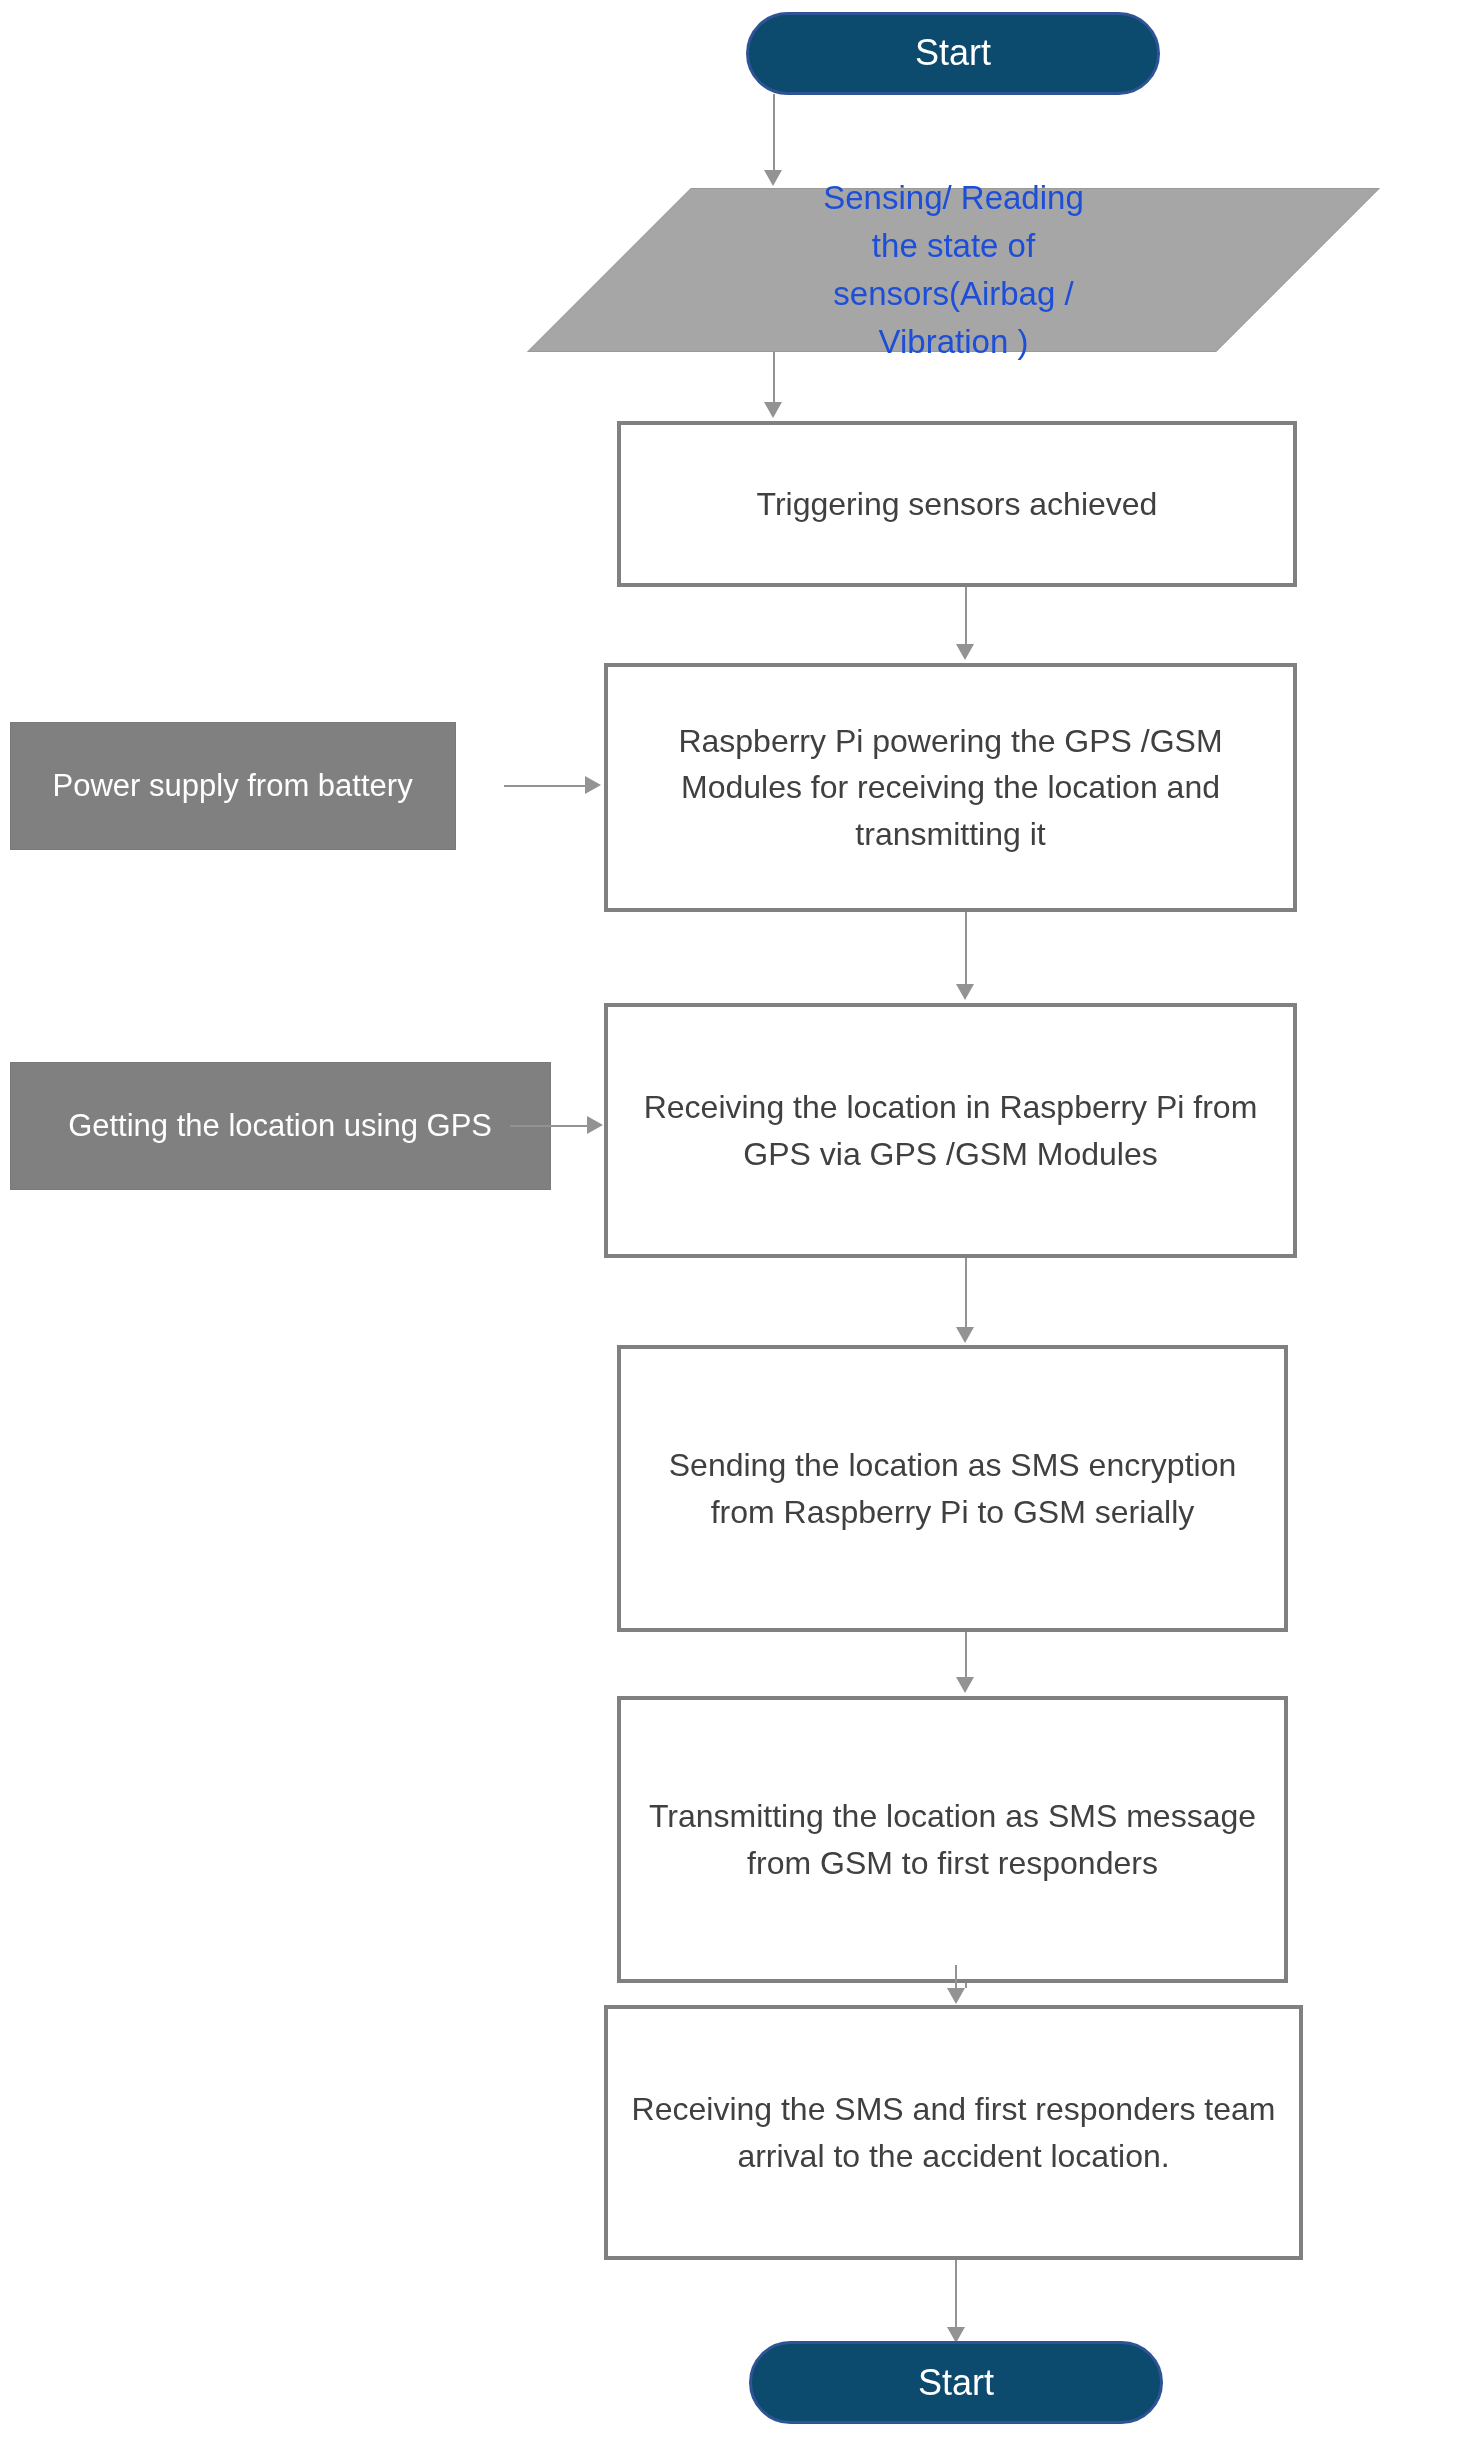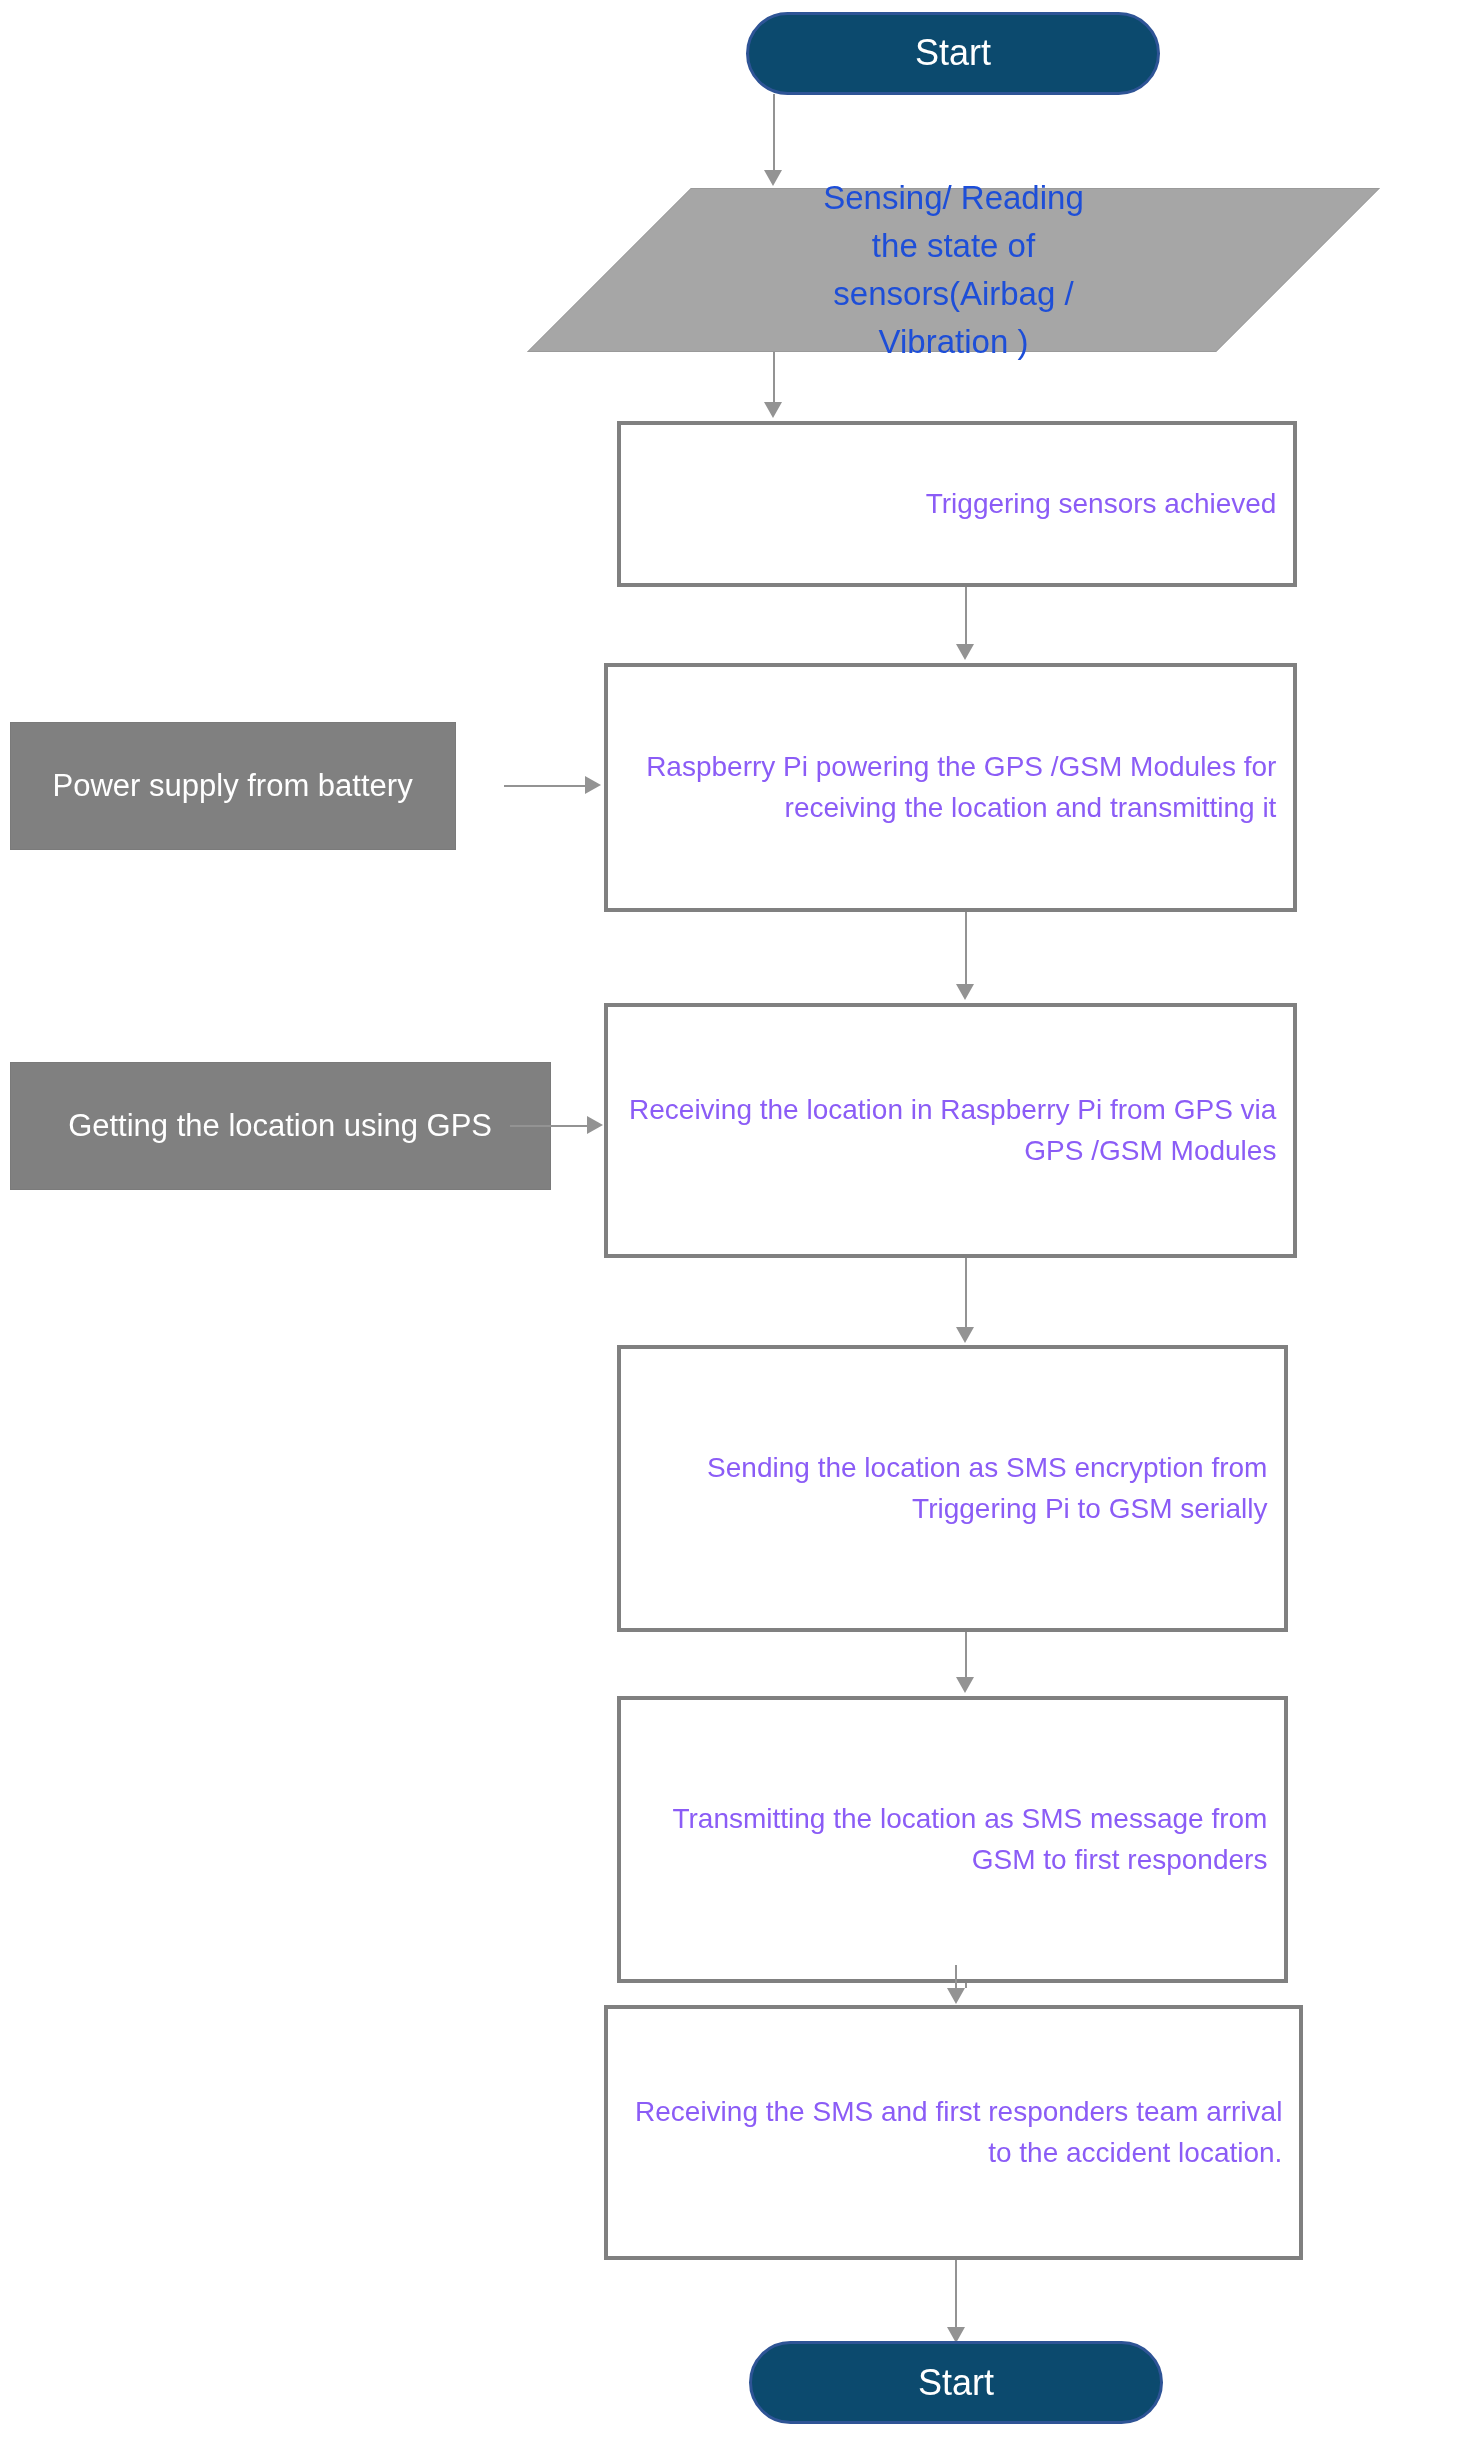--- a/index.html
+++ b/index.html
@@ -59,25 +59,24 @@
     color: #1d4ed8;
     font-size: 33px;
     line-height: 1.45;
     padding: 0 191px;
   }
 
   
   .process {
     background: #ffffff;
     border: 4.5px solid #808080;
-    color: #8b5cf6;
-    font-size: 28px;
+    color: #404040;
+    font-size: 32px;
     line-height: 1.45;
     padding: 0 16.6px;
-    text-align: right;
   }
 
   
   .side-box {
     background: #808080;
     border: 1.3px solid #7a7a7a;
     color: #ffffff;
     font-size: 31px;
     line-height: 1.5;
     padding: 0 14px;
@@ -161,21 +160,21 @@
   <div class="arrow-right" style="left:587px; top:1116px;"></div>
 
   <div class="node process" style="left:604px; top:1003px; width:693px; height:255px;">
     <span class="node-text">Receiving the location in Raspberry Pi from GPS via GPS /GSM Modules</span>
   </div>
 
   <div class="conn conn-v" style="left:965px; top:1258px; width:1.9px; height:70px;"></div>
   <div class="arrow-down" style="left:956px; top:1327px;"></div>
 
   <div class="node process" style="left:617px; top:1345px; width:671px; height:287px;">
-    <span class="node-text">Sending the location as SMS encryption from Triggering Pi to GSM serially</span>
+    <span class="node-text">Sending the location as SMS encryption from Raspberry Pi to GSM serially</span>
   </div>
 
   <div class="conn conn-v" style="left:965px; top:1632px; width:1.9px; height:46px;"></div>
   <div class="arrow-down" style="left:956px; top:1677px;"></div>
 
   <div class="node process" style="left:617px; top:1696px; width:671px; height:287px;">
     <span class="node-text">Transmitting the location as SMS message from GSM to first responders</span>
   </div>
 
   <div class="conn conn-v" style="left:965px; top:1983px; width:1.9px; height:5.1px;"></div>

